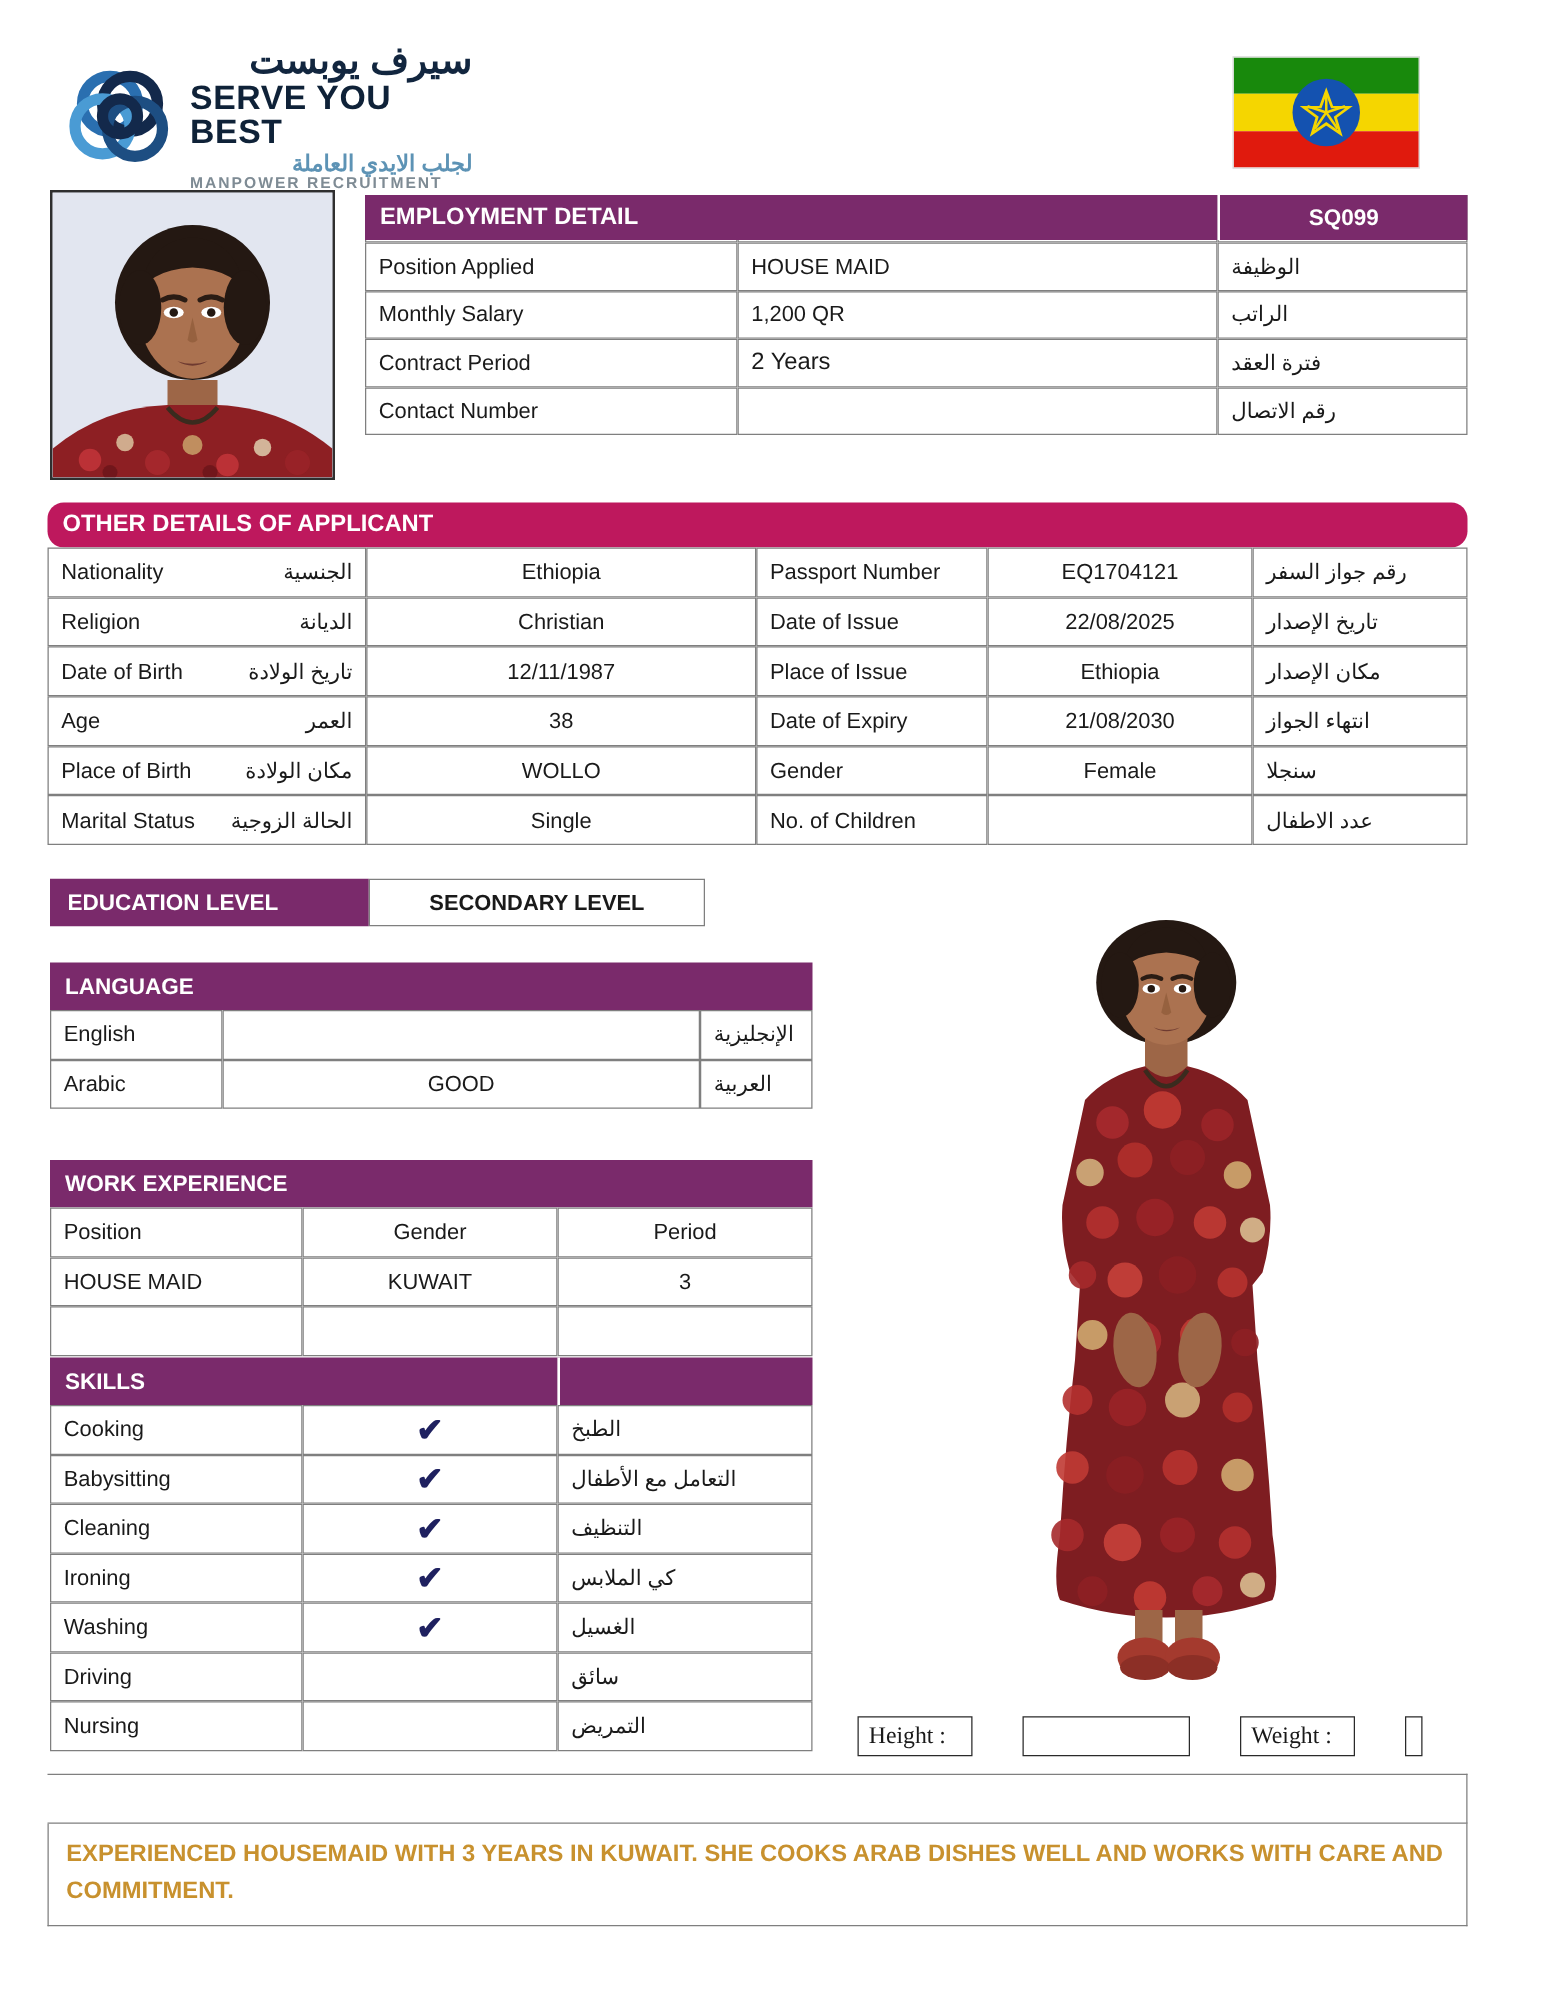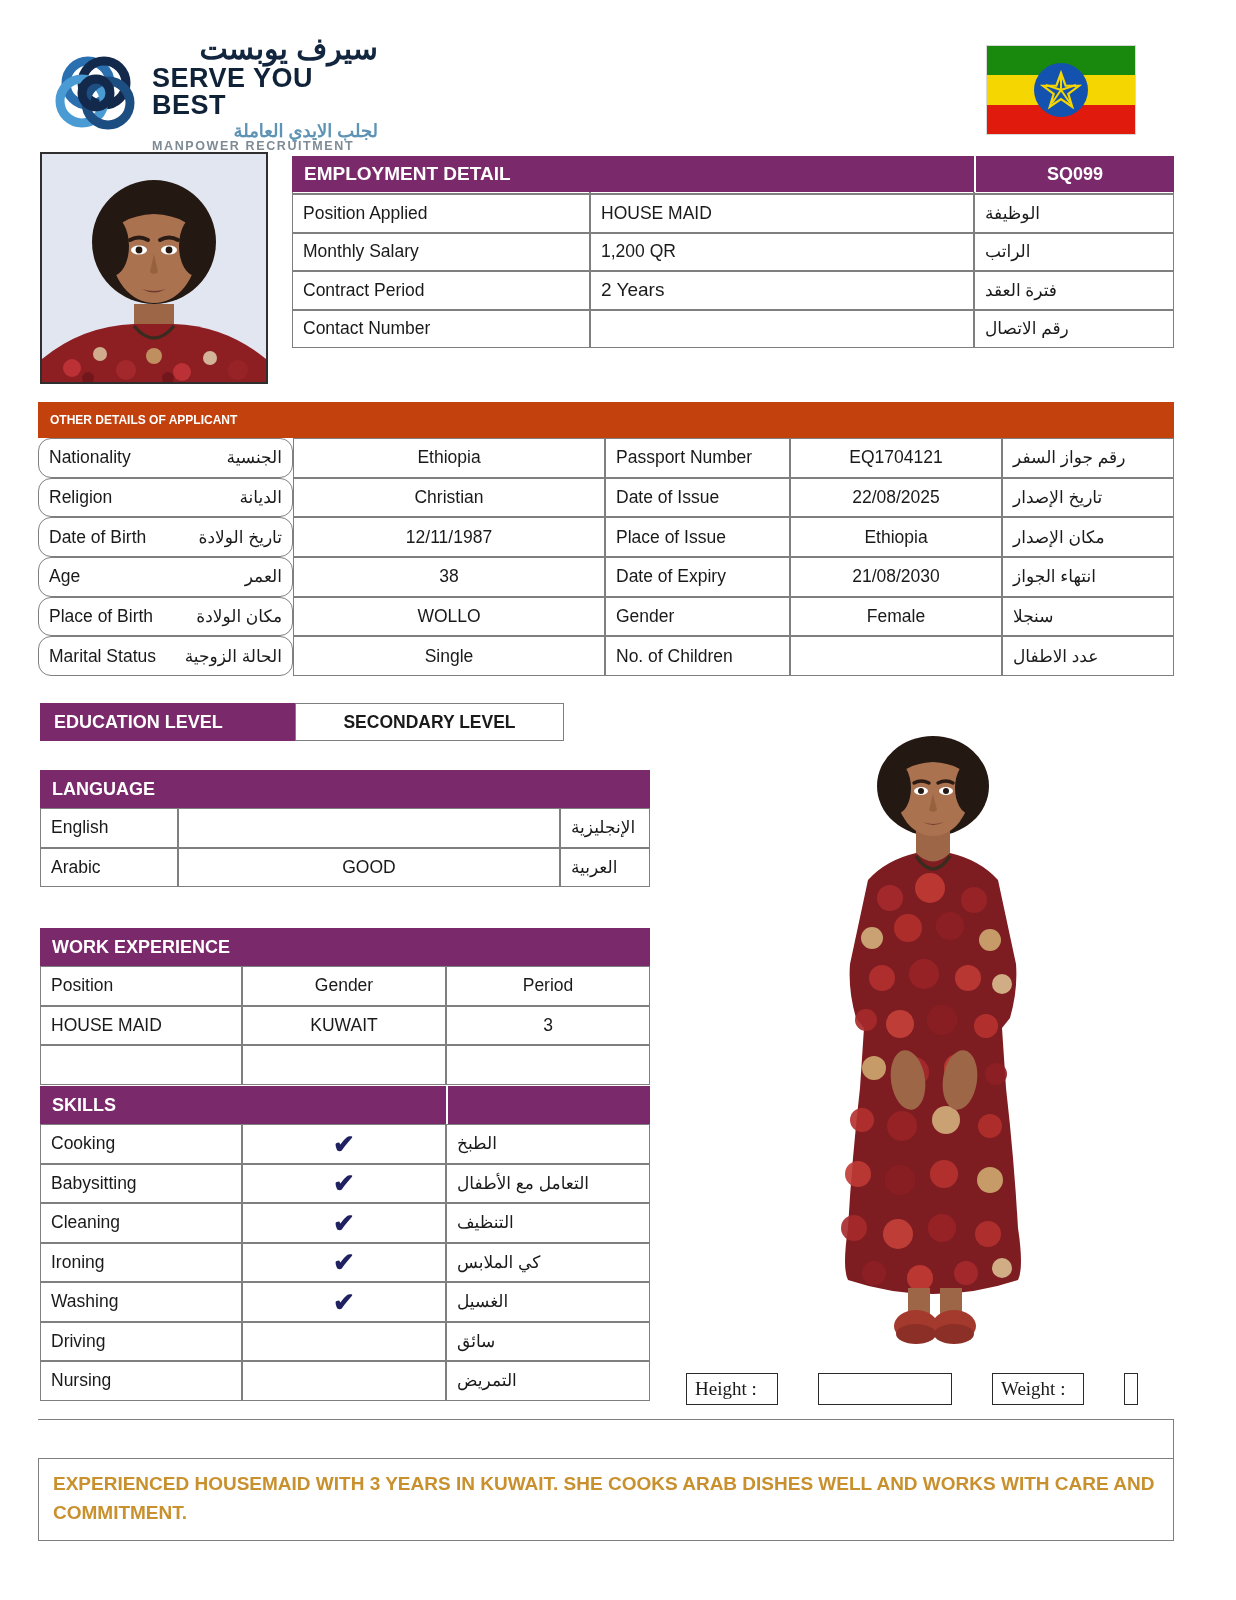--- a/index.html
+++ b/index.html
@@ -163,27 +163,27 @@
   .emp-row .c-ar    { flex: 1; }
 
   
   #other {
     position: absolute;
     left: 38px; top: 402px;
     width: 1136px; height: 275px;
   }
   #other-head {
     width: 1136px; height: 36px;
-    background: #c2410c;
-    color: #fff; font-weight: bold; font-size: 12px;
+    background: #be185d;
+    color: #fff; font-weight: bold; font-size: 19px;
     display: flex; align-items: center;
-    padding-left: 12px; box-sizing: border-box;
+    padding-left: 12px; box-sizing: border-box; border-radius: 13px;
   }
   .oth-row { display: flex; height: 39.7px; }
-  .oth-row .o-l1 { flex: 0 0 255px; justify-content: space-between; border-radius: 13px; }
+  .oth-row .o-l1 { flex: 0 0 255px; justify-content: space-between; }
   .oth-row .o-v1 { flex: 0 0 312px; }
   .oth-row .o-l2 { flex: 0 0 185px; }
   .oth-row .o-v2 { flex: 0 0 212px; }
   .oth-row .o-ar { flex: 1; }
   .o-l1 .en { font-size: 17.5px; }
   .o-l1 .ar { font-size: 17px; direction: rtl; }
 
   
   #education {
     position: absolute;

